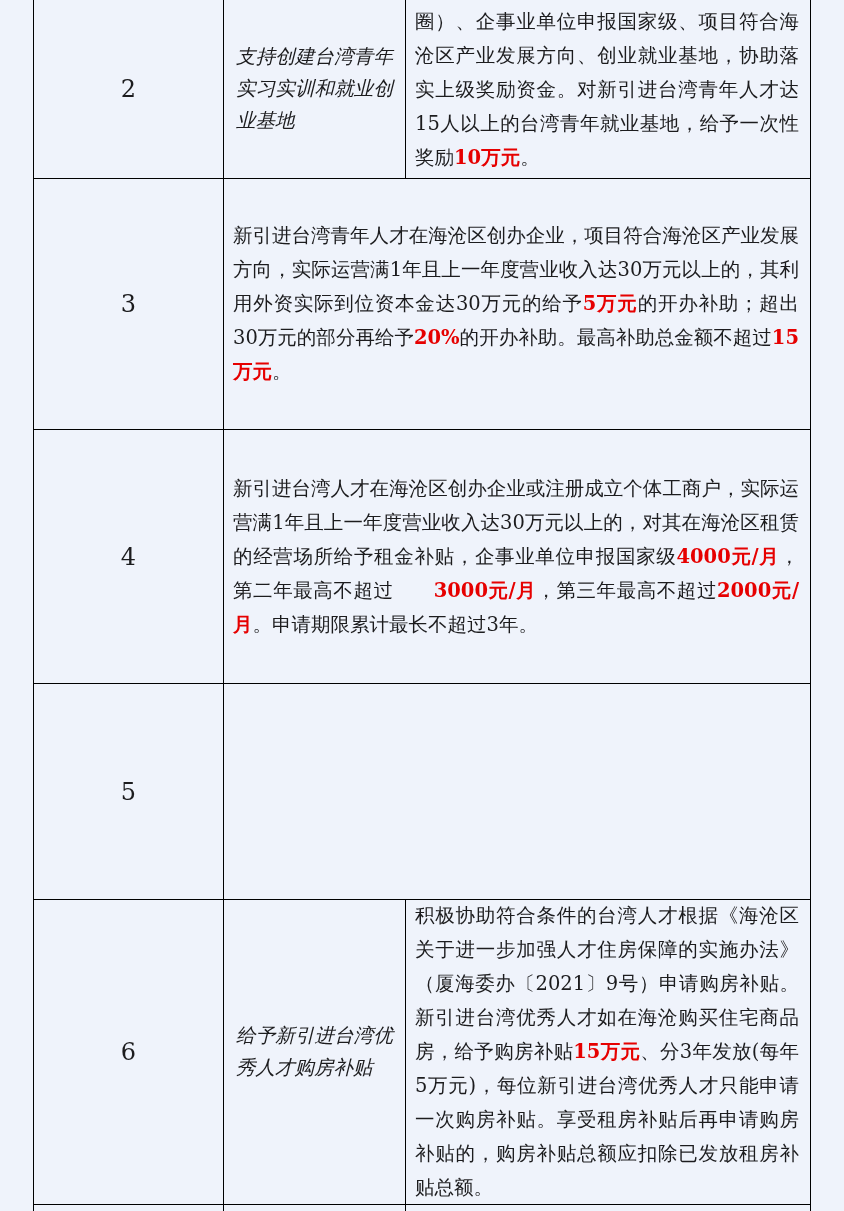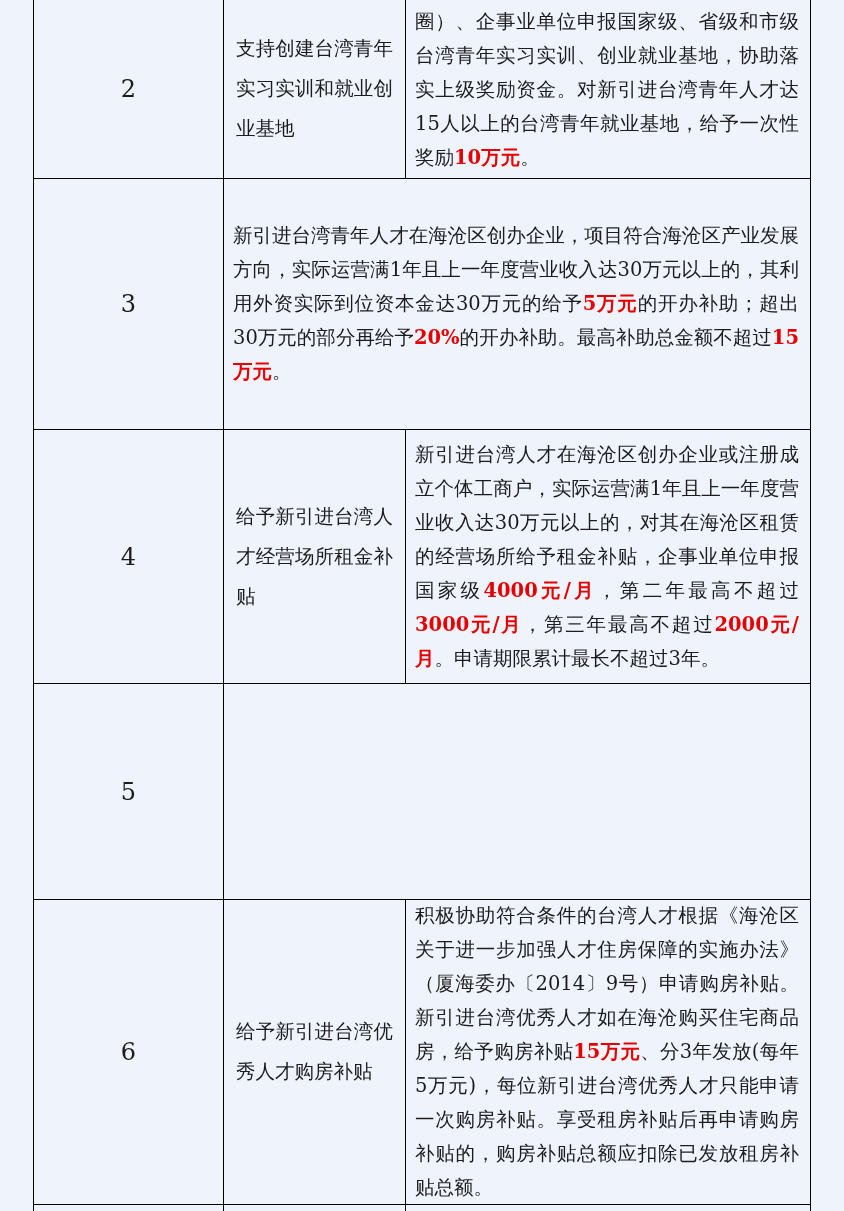--- a/index.html
+++ b/index.html
@@ -50,23 +50,24 @@
     font-size:24px;
   }
   .c2{
     width:182px;
     border-right:1.5px solid var(--line);
   }
   .c2 .txt{
     width:100%;
     padding:0 12px;
     font-size:19.5px;
-    line-height:40px;
+    line-height:32px;
     text-align:justify;
     text-justify:inter-character;
+    font-style:italic;
   }
   .c3{
     flex:1;
   }
   .c3 .txt{
     width:100%;
     padding:0 11px 0 9px;
     font-size:19.5px;
     line-height:34px;
     text-align:justify;
@@ -83,60 +84,57 @@
 <div class="doc-table">
 
   <div class="row r2">
     <div class="cell c1">
       <span>2</span>
     </div>
     <div class="cell c2">
       <div class="txt">支持创建台湾青年实习实训和就业创业基地</div>
     </div>
     <div class="cell c3">
-      <div class="txt"><span>圈）、企事业单位申报国家级、省级和市级台湾青年实习实训、创业就业基地，协助落实上级奖励资金。对新引进台湾青年人才达15人以上的台湾青年就业基地，给予一次性奖励</span><span class="hl">10万元</span><span>。</span></div>
+      <div class="txt"><span>圈）、企事业单位申报国家级、项目符合海沧区产业发展方向、创业就业基地，协助落实上级奖励资金。对新引进台湾青年人才达15人以上的台湾青年就业基地，给予一次性奖励</span><span class="hl">10万元</span><span>。</span></div>
     </div>
   </div>
 
   <div class="row r3">
     <div class="cell c1">
       <span>3</span>
     </div>
     <div class="cell c3">
       <div class="txt"><span>新引进台湾青年人才在海沧区创办企业，项目符合海沧区产业发展方向，实际运营满1年且上一年度营业收入达30万元以上的，其利用外资实际到位资本金达30万元的给予</span><span class="hl">5万元</span><span>的开办补助；超出30万元的部分再给予</span><span class="hl">20%</span><span>的开办补助。最高补助总金额不超过</span><span class="hl">15万元</span><span>。</span></div>
     </div>
   </div>
 
   <div class="row r4">
     <div class="cell c1">
       <span>4</span>
-    </div>
-    <div class="cell c2">
-      <div class="txt">给予新引进台湾人才经营场所租金补贴</div>
     </div>
     <div class="cell c3">
       <div class="txt"><span>新引进台湾人才在海沧区创办企业或注册成立个体工商户，实际运营满1年且上一年度营业收入达30万元以上的，对其在海沧区租赁的经营场所给予租金补贴，企事业单位申报国家级</span><span class="hl">4000元/月</span><span>，第二年最高不超过　　</span><span class="hl">3000元/月</span><span>，第三年最高不超过</span><span class="hl">2000元/月</span><span>。申请期限累计最长不超过3年。</span></div>
     </div>
   </div>
 
   <div class="row r5">
     <div class="cell c1">
       <span>5</span>
     </div>
   </div>
 
   <div class="row r6">
     <div class="cell c1">
       <span>6</span>
     </div>
     <div class="cell c2">
       <div class="txt">给予新引进台湾优秀人才购房补贴</div>
     </div>
     <div class="cell c3">
-      <div class="txt"><span>积极协助符合条件的台湾人才根据《海沧区关于进一步加强人才住房保障的实施办法》（厦海委办〔2014〕9号）申请购房补贴。新引进台湾优秀人才如在海沧购买住宅商品房，给予购房补贴</span><span class="hl">15万元</span><span>、分3年发放(每年5万元)，每位新引进台湾优秀人才只能申请一次购房补贴。享受租房补贴后再申请购房补贴的，购房补贴总额应扣除已发放租房补贴总额。</span></div>
+      <div class="txt"><span>积极协助符合条件的台湾人才根据《海沧区关于进一步加强人才住房保障的实施办法》（厦海委办〔2021〕9号）申请购房补贴。新引进台湾优秀人才如在海沧购买住宅商品房，给予购房补贴</span><span class="hl">15万元</span><span>、分3年发放(每年5万元)，每位新引进台湾优秀人才只能申请一次购房补贴。享受租房补贴后再申请购房补贴的，购房补贴总额应扣除已发放租房补贴总额。</span></div>
     </div>
   </div>
 
   <div class="row r-sliver">
     <div class="cell c1"></div>
     <div class="cell c2"></div>
     <div class="cell c3"></div>
   </div>
 
 </div>

